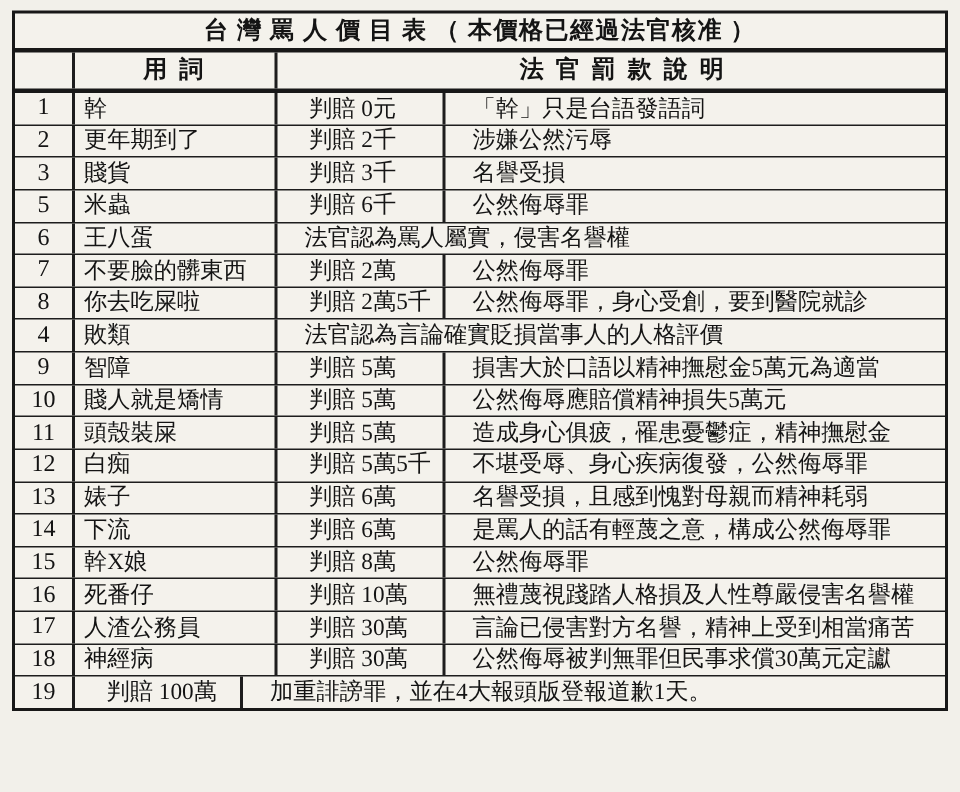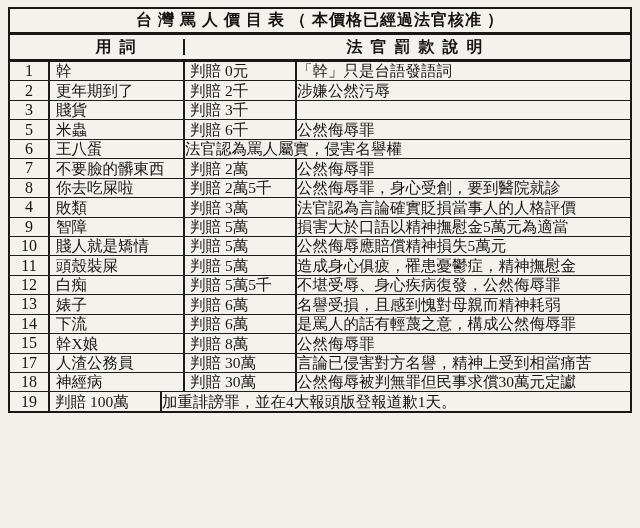--- a/index.html
+++ b/index.html
@@ -6,53 +6,52 @@
   .page{
     width:640px;height:528px;
     background:#f2f0ea;
     position:relative;
     font-family:"Liberation Serif", serif;
     color:#141414;
     overflow:hidden;
   }
   .tbl{
     position:absolute;left:8px;top:7px;
-    width:624px;height:406px;
+    width:624px;height:467px;
     box-sizing:border-box;
     border:2px solid #181818;
     background:#f4f2ec;
     display:flex;flex-direction:column;
   }
   .title-row{
     height:23px;flex:0 0 23px;
     border-bottom:3px solid #181818;
     display:flex;align-items:center;justify-content:center;
     font-size:16px;font-weight:bold;letter-spacing:1px;
     white-space:nowrap;
   }
   .head-row{
     height:24px;flex:0 0 24px;
     border-bottom:3px solid #181818;
     display:flex;
     font-weight:bold;
-    align-items:center;
   }
   .rows{flex:1;display:flex;flex-direction:column;}
   .row{flex:1;display:flex;border-bottom:1px solid #1d1d1d;}
   .row:last-child{border-bottom:none;}
   .c{
     box-sizing:border-box;
     display:flex;align-items:center;
     font-size:15.5px;line-height:1;
     white-space:nowrap;overflow:hidden;
   }
   .c-num{width:40px;flex:0 0 40px;justify-content:center;border-right:2px solid #1d1d1d;font-size:16px;}
   .c-term{width:135px;flex:0 0 135px;padding-left:6px;border-right:2px solid #1d1d1d;}
-  .c-amt{width:112px;flex:0 0 112px;padding-left:5px;border-right:2px solid #1d1d1d;}
-  .c-desc{flex:1;padding-left:0;}
+  .c-amt{width:112px;flex:0 0 112px;padding-left:21px;border-right:2px solid #1d1d1d;}
+  .c-desc{flex:1;padding-left:18px;}
   .head-row .c{font-size:16px;}
   .head-row .c-term{justify-content:center;padding-left:0;letter-spacing:2px;}
   .head-row .c-amt{justify-content:center;padding-left:0;letter-spacing:2px;}
   .head-row .c-desc{justify-content:center;padding-left:16px;letter-spacing:2px;}
 </style>
 </head>
 <body>
 
 <div class="page">
   <div class="tbl">
@@ -72,20 +71,21 @@
         <div class="row">
           <div class="c c-num">2</div>
           <div class="c c-term">更年期到了</div>
           <div class="c c-amt">判賠 2千</div>
           <div class="c c-desc">涉嫌公然污辱</div>
         </div>
         <div class="row">
           <div class="c c-num">3</div>
           <div class="c c-term">賤貨</div>
           <div class="c c-amt">判賠 3千</div>
+          <div class="c c-desc">名譽受損</div>
         </div>
         <div class="row">
           <div class="c c-num">5</div>
           <div class="c c-term">米蟲</div>
           <div class="c c-amt">判賠 6千</div>
           <div class="c c-desc">公然侮辱罪</div>
         </div>
         <div class="row">
           <div class="c c-num">6</div>
           <div class="c c-term">王八蛋</div>
@@ -99,21 +99,20 @@
         </div>
         <div class="row">
           <div class="c c-num">8</div>
           <div class="c c-term">你去吃屎啦</div>
           <div class="c c-amt">判賠 2萬5千</div>
           <div class="c c-desc">公然侮辱罪，身心受創，要到醫院就診</div>
         </div>
         <div class="row">
           <div class="c c-num">4</div>
           <div class="c c-term">敗類</div>
-          <div class="c c-amt">判賠 3萬</div>
           <div class="c c-desc">法官認為言論確實貶損當事人的人格評價</div>
         </div>
         <div class="row">
           <div class="c c-num">9</div>
           <div class="c c-term">智障</div>
           <div class="c c-amt">判賠 5萬</div>
           <div class="c c-desc">損害大於口語以精神撫慰金5萬元為適當</div>
         </div>
         <div class="row">
           <div class="c c-num">10</div>
@@ -145,20 +144,26 @@
           <div class="c c-amt">判賠 6萬</div>
           <div class="c c-desc">是罵人的話有輕蔑之意，構成公然侮辱罪</div>
         </div>
         <div class="row">
           <div class="c c-num">15</div>
           <div class="c c-term">幹X娘</div>
           <div class="c c-amt">判賠 8萬</div>
           <div class="c c-desc">公然侮辱罪</div>
         </div>
         <div class="row">
+          <div class="c c-num">16</div>
+          <div class="c c-term">死番仔</div>
+          <div class="c c-amt">判賠 10萬</div>
+          <div class="c c-desc">無禮蔑視踐踏人格損及人性尊嚴侵害名譽權</div>
+        </div>
+        <div class="row">
           <div class="c c-num">17</div>
           <div class="c c-term">人渣公務員</div>
           <div class="c c-amt">判賠 30萬</div>
           <div class="c c-desc">言論已侵害對方名譽，精神上受到相當痛苦</div>
         </div>
         <div class="row">
           <div class="c c-num">18</div>
           <div class="c c-term">神經病</div>
           <div class="c c-amt">判賠 30萬</div>
           <div class="c c-desc">公然侮辱被判無罪但民事求償30萬元定讞</div>

